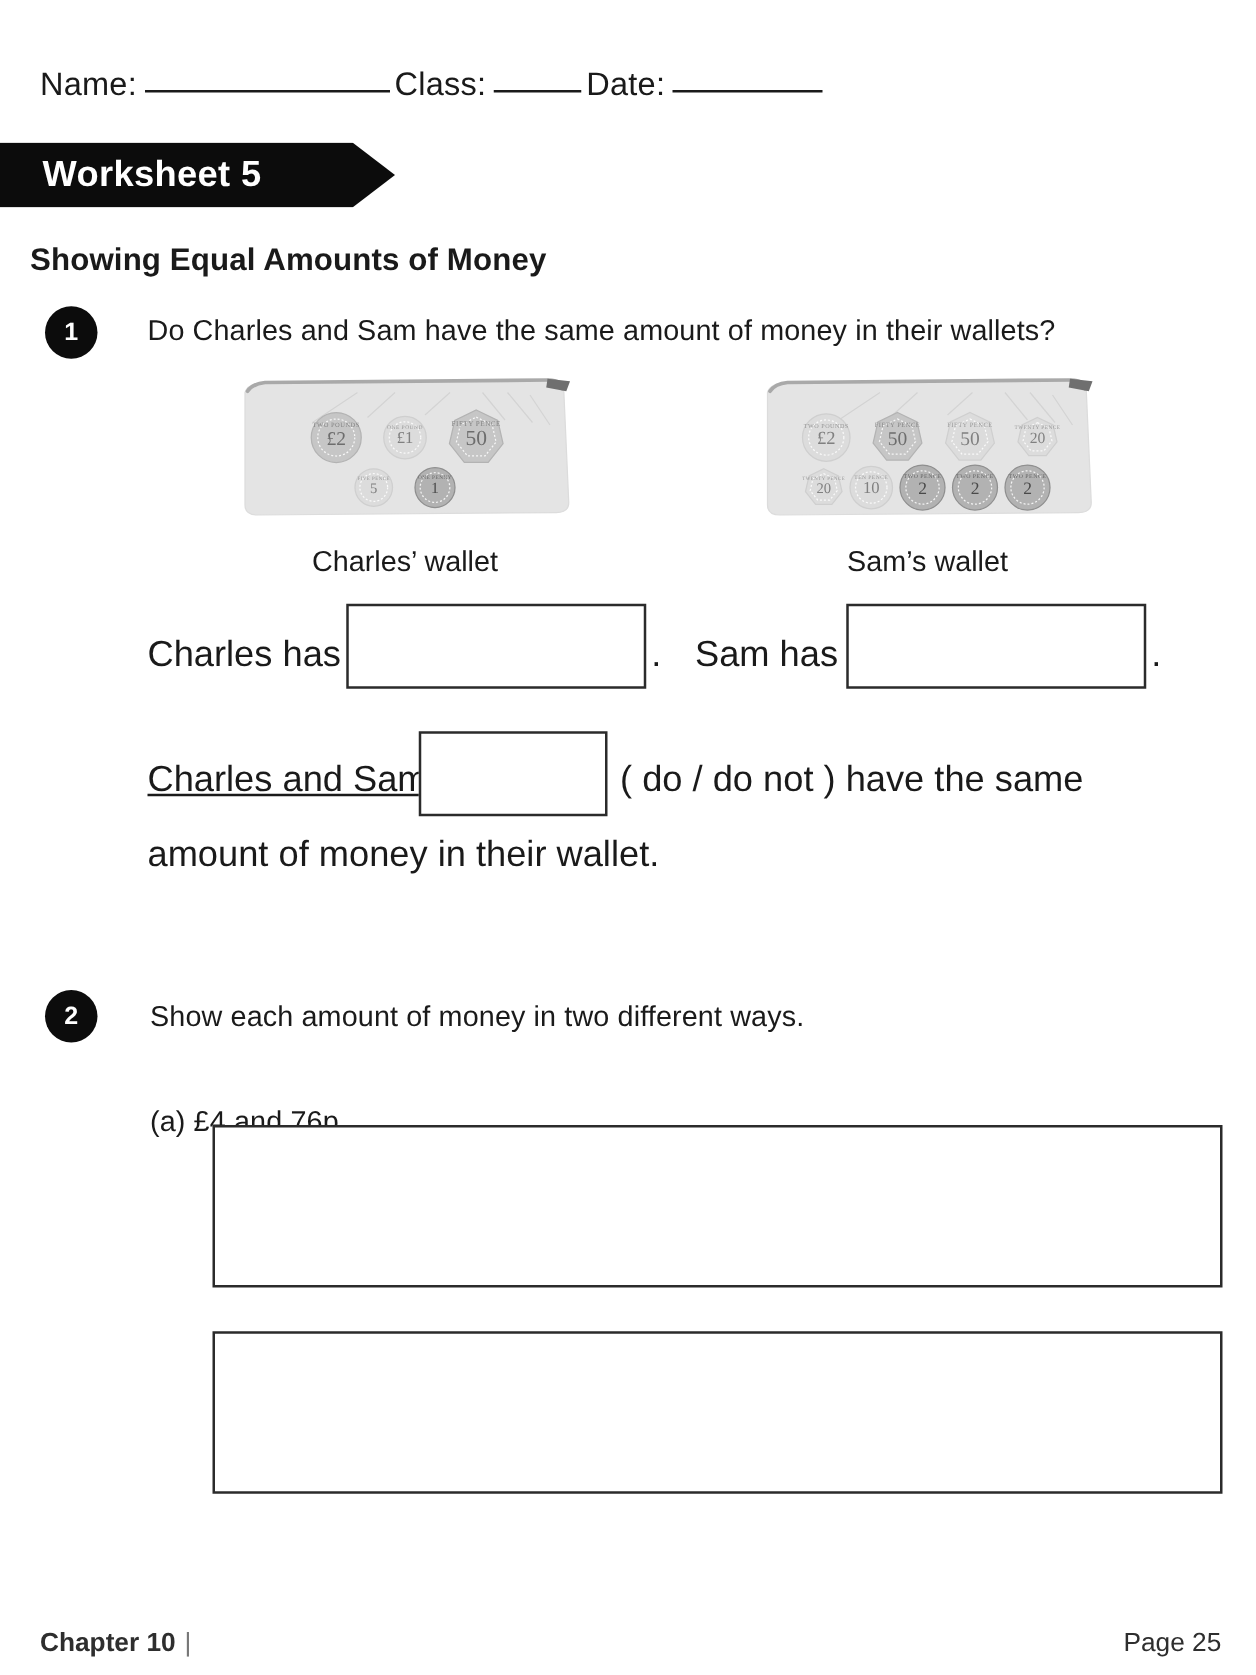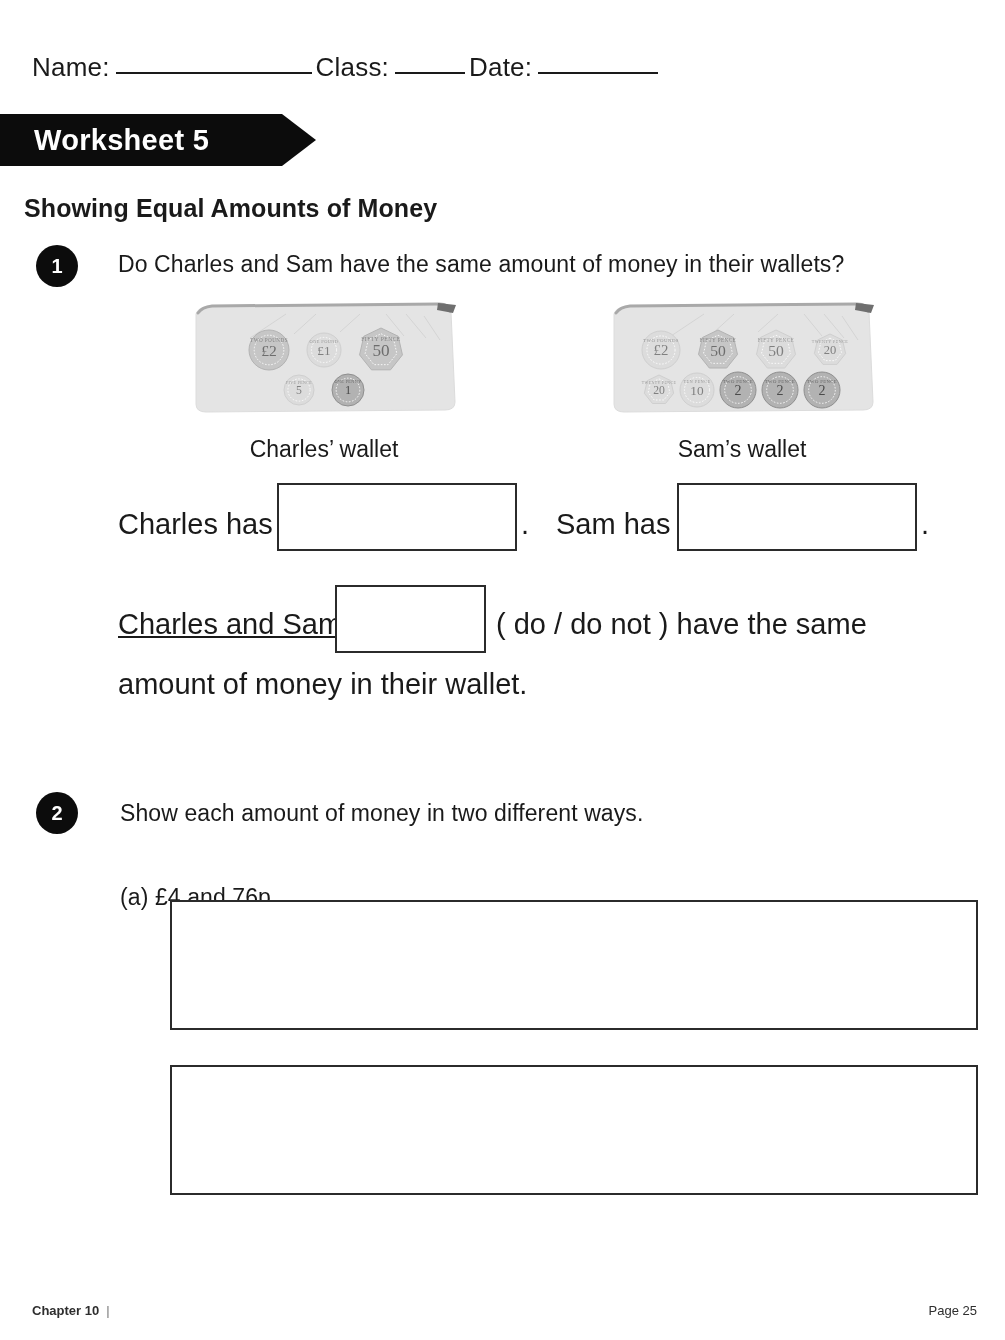--- a/index.html
+++ b/index.html
@@ -147,21 +147,21 @@
 
   
   .footer {
     position: absolute;
     left: 32px;
     right: 28px;
     top: 1303px;
     display: flex;
     justify-content: space-between;
     align-items: baseline;
-    font-size: 13px;
+    font-size: 21px;
     color: #2e2e2e;
   }
   .footer-left { display: flex; align-items: baseline; }
   .footer-chapter { font-weight: bold; }
   .footer-sep {
     display: inline-block;
     margin: 0 7px;
     color: #777;
   }
 </style>

